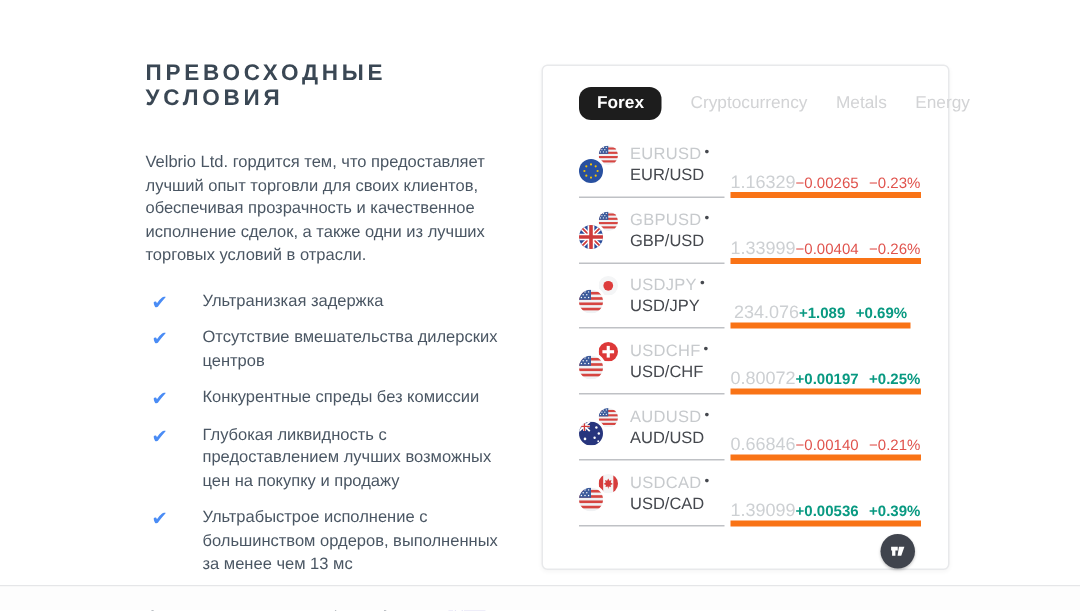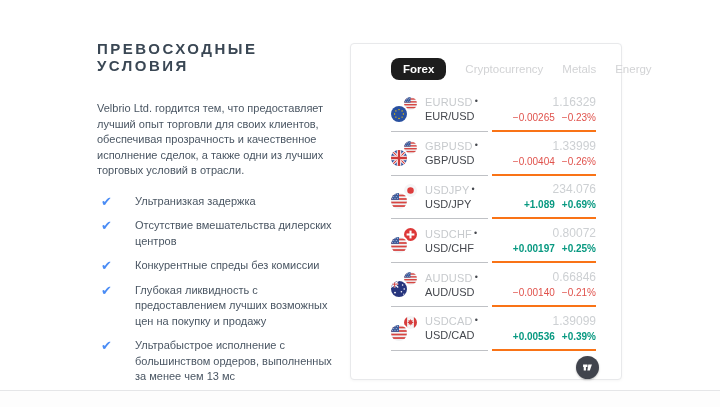--- a/index.html
+++ b/index.html
@@ -14,34 +14,34 @@
   .intro { margin-top:27px; font-size:11px; line-height:15.5px; color:#4a5663; width:252px; }
   .features { margin-top:15px; list-style:none; }
   .feature { display:flex; margin-bottom:9px; }
   .feature .check { flex:0 0 38px; color:var(--check,#4a8cf5); font-size:13px;
                     line-height:15px; padding-left:4px; }
   .feature .ftext { font-size:11px; line-height:15.5px; color:#4a5663; width:200px; }
   .footnote { margin-top:11px; font-size:9.5px; line-height:14px; color:#4a5663; width:258px; }
   .footnote a { color:var(--link,#a5a1e0); text-decoration:underline; cursor:pointer; }
 
   
-  .card { position:absolute; left:350px; top:43px; width:272px; height:337px;
+  .card { position:absolute; left:361px; top:43px; width:272px; height:337px;
           background:#fff; border:1px solid #e8e9eb; border-radius:4px;
           box-shadow:0 1px 3px rgba(0,0,0,0.04);
-          padding:12px 25px 0 40px; }
+          padding:12px 25px 0 24px; }
   .tabs { display:flex; align-items:center; gap:19px; height:25px; margin-bottom:7px; }
   .tab { font-size:11.5px; color:#d2d3d5; white-space:nowrap; cursor:pointer; }
   .tab.active { background:var(--tabbg,#1d1d1d); color:#ffffff; font-weight:bold;
                 border-radius:8px; padding:5px 12px; }
   .rows { }
   .row { display:flex; height:43.8px; align-items:center; cursor:pointer; }
   .cell-l { flex:0 0 97px; display:flex; align-items:center; height:100%;
             border-bottom:1px solid #bfc1c5; }
-  .cell-r { flex:1; margin-left:4px; height:100%; display:flex; flex-direction:column;
-            justify-content:center; align-items:flex-end; border-bottom:2px solid #f97316; }
+  .cell-r { flex:1; margin-left:4px; height:100%; display:flex; flex-direction:row;
+            justify-content:center; align-items:flex-end; border-bottom:4px solid #f97316; }
   .flags { position:relative; width:26px; height:25px; flex:0 0 26px; }
   .flag { border-radius:50%; overflow:hidden; position:absolute; display:block; }
   .flag svg { display:block; width:100%; height:100%; }
   .flag.back { width:13px; height:13px; top:0; right:0; }
   .flag.front { width:16px; height:16px; bottom:0; left:0; box-shadow:0 0 0 2px #fff; }
   .names { margin-left:8px; }
   .sym { font-size:11px; color:#c7cacd; letter-spacing:0.2px; white-space:nowrap; }
   .sym .dot { color:#45484e; font-size:9px; vertical-align:2px; margin-left:2px; }
   .pair { font-size:11px; color:#45484e; margin-top:2px; }
   .price { font-size:12px; color:#cdd0d3; }

